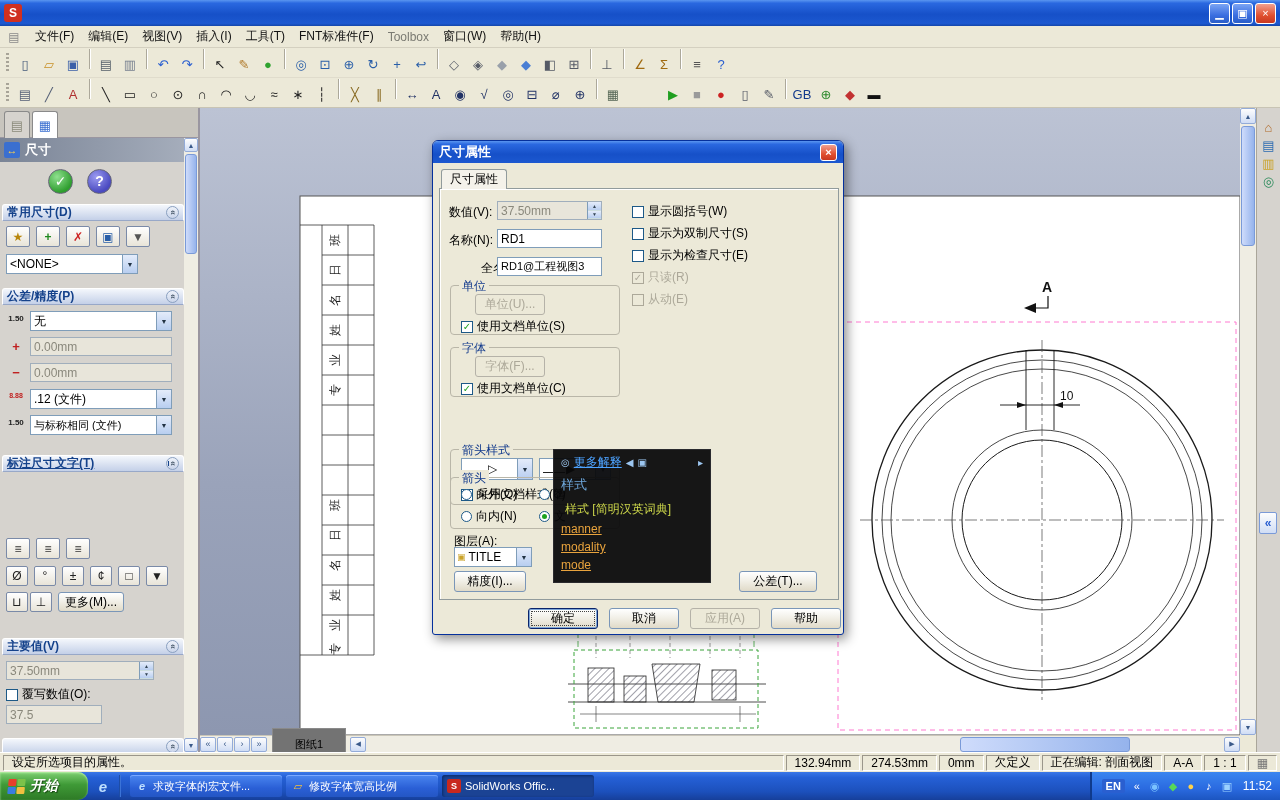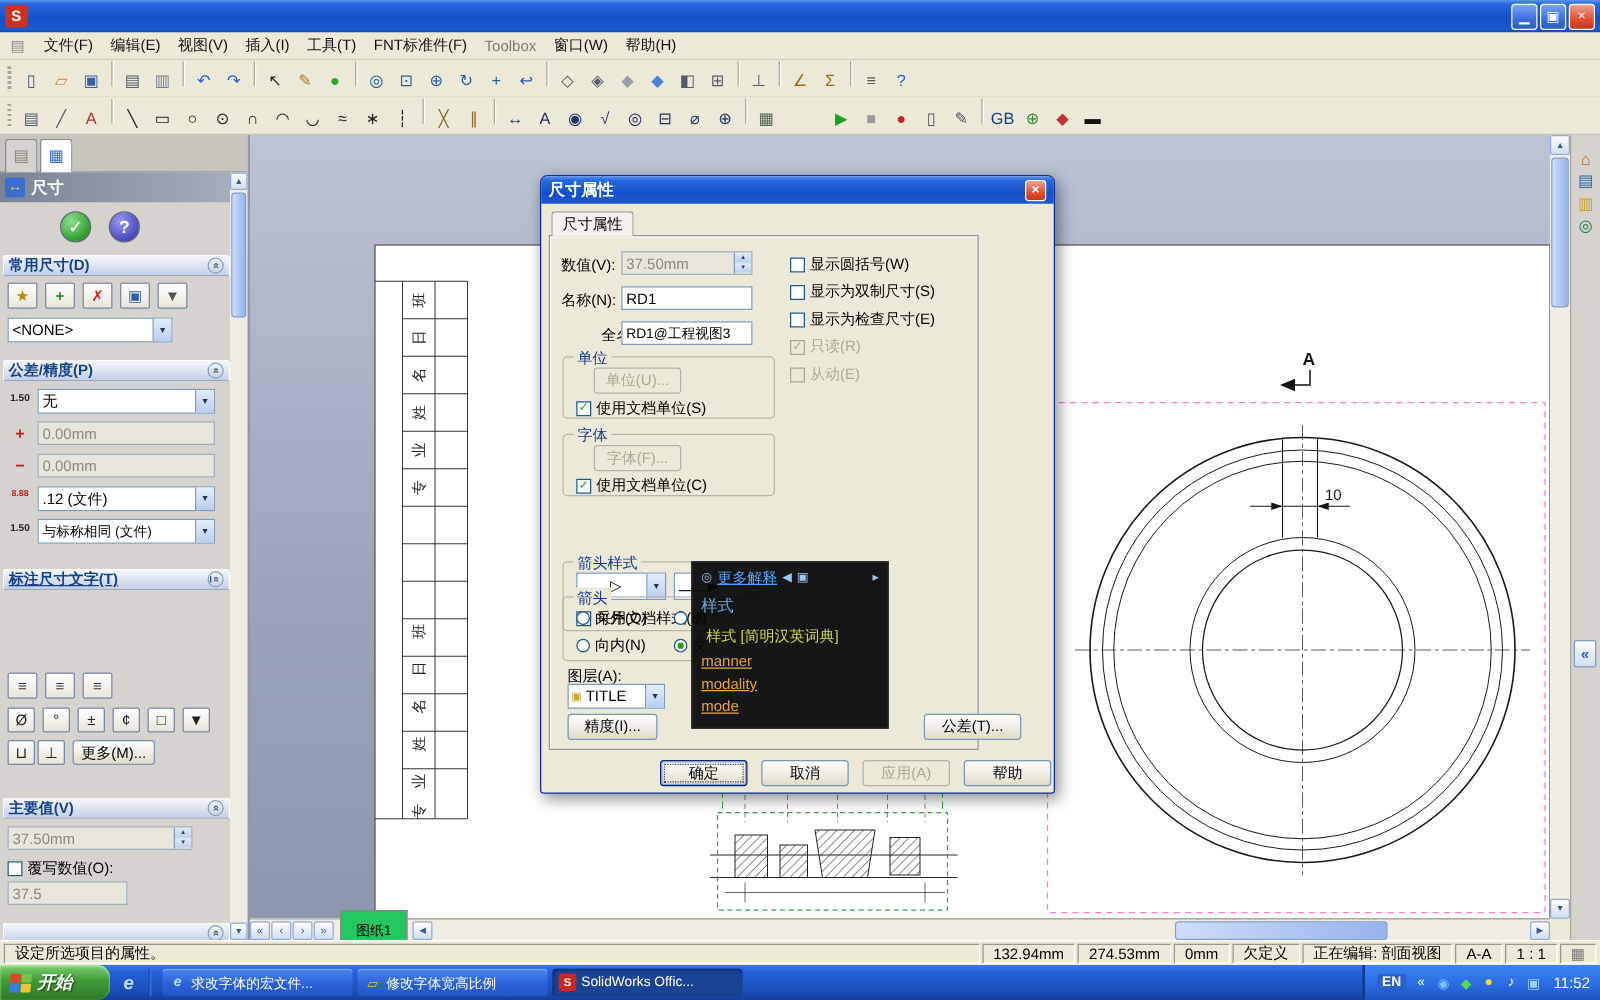--- a/index.html
+++ b/index.html
@@ -98,21 +98,21 @@
   #rightstrip { left:1256px; top:108px; width:24px; height:644px; background:#d6d3ce; border-left:1px solid #aaa69a;
     display:flex; flex-direction:column; align-items:center; padding-top:10px; gap:8px; }
   .rs-icon { width:18px; height:18px; display:flex; align-items:center; justify-content:center; font-size:13px; }
   #rs-collapse { position:absolute; left:1259px; top:512px; width:18px; height:22px; border:1px solid #7a9ad8;
     border-radius:2px; background:linear-gradient(180deg,#fdfdfd,#d0ddf5); color:#2a5fd0; font-weight:bold;
     display:flex; align-items:center; justify-content:center; }
 
   
   #sheetbar { left:200px; top:735px; width:1040px; height:17px; background:#efede3; display:flex; align-items:center; border-top:1px solid #cac6b8; }
   .sheet-nav { width:16px; height:15px; font-size:9px; margin-right:1px; }
-  #sheet-tab { height:32px; background:#22c55e; border:1px solid #8a8a8a; border-bottom:none; padding:0 12px;
+  #sheet-tab { height:32px; background:#737373; border:1px solid #8a8a8a; border-bottom:none; padding:0 22px;
     font-size:11px; display:flex; align-items:center; margin:0 4px; }
   #hs-track { flex:1; height:15px; position:relative; background:#efede3; }
   #hs-thumb { position:absolute; left:610px; top:0; width:170px; height:15px; }
 
   
   #statusbar { left:0; top:752px; width:1280px; height:20px; background:#ece9d8; border-top:1px solid #fff;
     display:flex; align-items:center; padding:1px 3px; gap:2px; }
   .sb-field { border:1px solid; border-color:#9a968a #fff #fff #9a968a; height:16px; display:flex;
     align-items:center; padding:0 8px; white-space:nowrap; font-size:12px; }
   #sb-msg { flex:1; justify-content:flex-start; }
@@ -147,21 +147,21 @@
     border:1px solid #05309c; border-radius:6px 6px 3px 3px; box-shadow:3px 4px 12px rgba(0,0,0,.45); }
   #dlg-title { height:22px; border-radius:5px 5px 0 0;
     background:linear-gradient(180deg,#5a96f0 0%,#2a68e0 15%,#1650c8 60%,#1c58d0 100%);
     display:flex; align-items:center; padding:0 6px; color:#fff; font-weight:bold; font-size:13px; }
   #dlg-close { margin-left:auto; width:17px; height:17px; border:1px solid #fff; border-radius:3px;
     background:linear-gradient(180deg,#f0a090,#e05030 60%,#c83820); color:#fff; font-size:11px; font-weight:bold;
     display:flex; align-items:center; justify-content:center; }
   #dlg-tab { position:absolute; left:8px; top:28px; width:66px; height:20px; background:#f4f2ea;
     border:1px solid #919b9c; border-bottom:none; border-radius:3px 3px 0 0; display:flex; align-items:center;
     justify-content:center; font-size:12px; z-index:2; }
-  #dlg-page { position:absolute; left:6px; top:47px; width:344px; height:412px; background:#ece9d8;
+  #dlg-page { position:absolute; left:6px; top:47px; width:400px; height:412px; background:#ece9d8;
     border:1px solid #919b9c; box-shadow:inset 1px 1px 0 #fff; }
   .groupbox { position:absolute; border:1px solid #b9b6a8; border-radius:4px; }
   .legend { position:absolute; top:-8px; left:8px; background:#ece9d8; padding:0 3px; color:#123a8c; font-size:12px; }
   .xp-btn { height:21px; border:1px solid #7a96b8; border-radius:3px;
     background:linear-gradient(180deg,#fff,#f2f0e8 45%,#e0dac8); font-size:12px;
     display:inline-flex; align-items:center; justify-content:center; padding:0 6px; color:#000; }
   .xp-btn.dis { color:#aca899; border-color:#b5b2a8; background:#ece9d8; }
   .xp-btn.def { border:1px solid #0a246a; box-shadow:0 0 0 1px #7da6d8 inset; outline:1px dotted #444; outline-offset:-4px; }
   .arrow-line { display:inline-block; width:22px; border-top:1px solid #222; margin-right:1px; }
 

